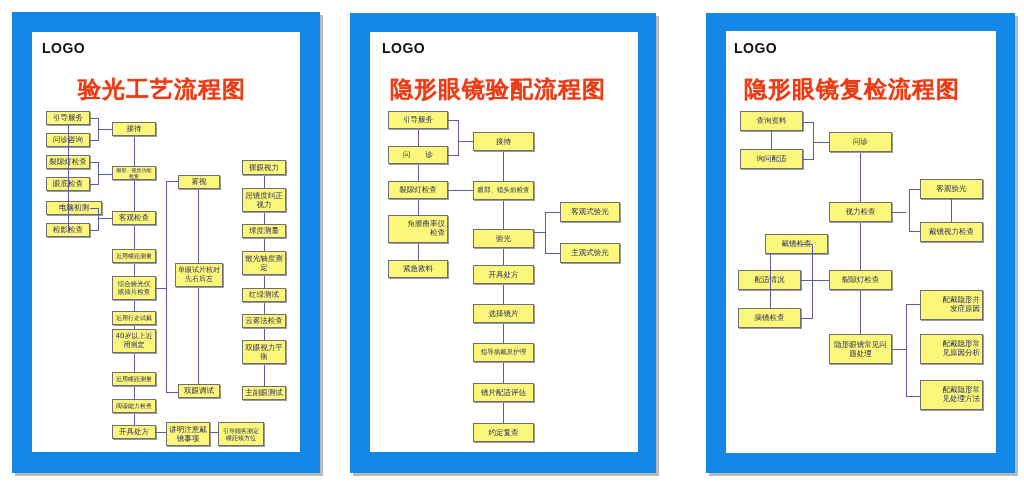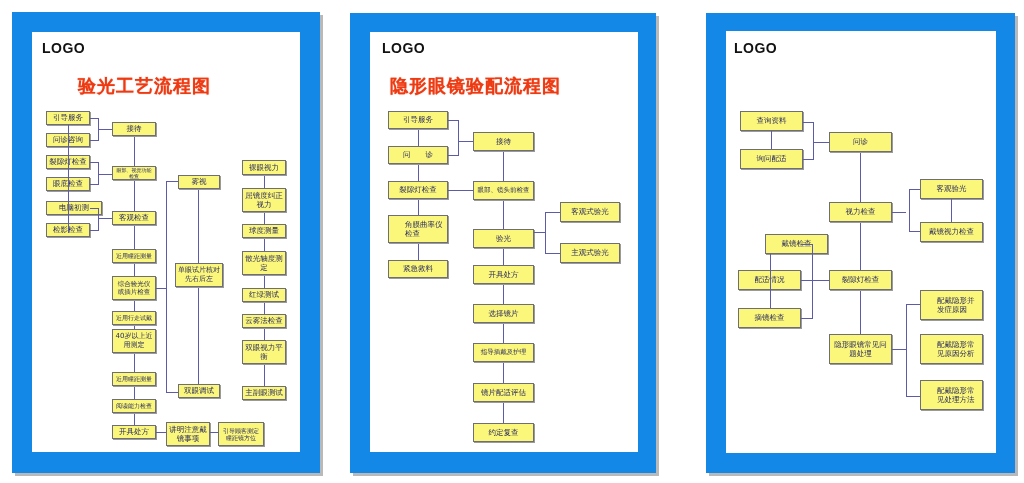--- a/index.html
+++ b/index.html
@@ -12,32 +12,32 @@
       box-shadow: 3px 3px 0 #b9b9b9;
     }
     .inner {
       position: absolute; background: #ffffff;
     }
     .logo {
       position: absolute; font-family: "Liberation Sans", sans-serif; font-weight: bold;
       font-size: 14px; color: #111; letter-spacing: 0.5px;
     }
     .title {
-      position: absolute; font-weight: bold; font-size: 18px; color: #ee3a12;
+      position: absolute; font-weight: bold; font-size: 23px; color: #ee3a12;
       letter-spacing: 1px; white-space: nowrap; font-family: "DejaVu Sans", sans-serif;
       text-shadow: 0 0 1px #f07050;
     }
     .box {
       position: absolute; background: #fbf77a; border: 1px solid #6e6e74;
       box-shadow: 1px 1px 0 #9a9a9a;
       font-size: 7.5px; color: #2a2a60; display: flex; align-items: center; justify-content: center;
       text-align: center; line-height: 1.25; box-sizing: border-box; padding: 0 2px;
       overflow: hidden;
     }
-    .box.left { justify-content: flex-start; text-align: left; padding-left: 16px; }
+    .box.left { justify-content: flex-start; text-align: right; padding-left: 16px; font-family: Liberation Mono, monospace; }
     .ln { position: absolute; background: #5b5ba8; }
     .h { height: 1px; }
     .v { width: 1px; }
   </style>
 </head>
 <body>
 
 <div class="poster" style="left:12px;top:12px;width:308px;height:461px;">
   <div class="inner" style="left:20px;top:20px;width:268px;height:420px;">
     <div class="logo" style="left:10px;top:8px;">LOGO</div>
@@ -142,20 +142,21 @@
   <div class="ln v" style="left:545px;top:212px;height:42px;"></div>
   <div class="ln h" style="left:545px;top:212px;width:15px;"></div>
   <div class="ln h" style="left:545px;top:253px;width:15px;"></div>
   <div class="box" style="left:560px;top:202px;width:60px;height:20px;">客观式验光</div>
   <div class="box" style="left:560px;top:243px;width:60px;height:20px;">主观式验光</div>
 </div>
 
 <div class="poster" style="left:706px;top:13px;width:309px;height:460px;">
   <div class="inner" style="left:20px;top:18px;width:270px;height:422px;">
     <div class="logo" style="left:8px;top:9px;">LOGO</div>
+    <div class="title" style="left:18px;top:43px;">隐形眼镜复检流程图</div>
   </div>
 </div>
 <div>
   <div class="box" style="left:740px;top:111px;width:63px;height:20px;">查询资料</div>
   <div class="box" style="left:740px;top:149px;width:63px;height:20px;">询问配适</div>
   <div class="ln v" style="left:771px;top:131px;height:18px;"></div>
   <div class="ln h" style="left:803px;top:122px;width:10px;"></div>
   <div class="ln h" style="left:803px;top:159px;width:10px;"></div>
   <div class="ln v" style="left:813px;top:122px;height:38px;"></div>
   <div class="ln h" style="left:813px;top:142px;width:16px;"></div>

